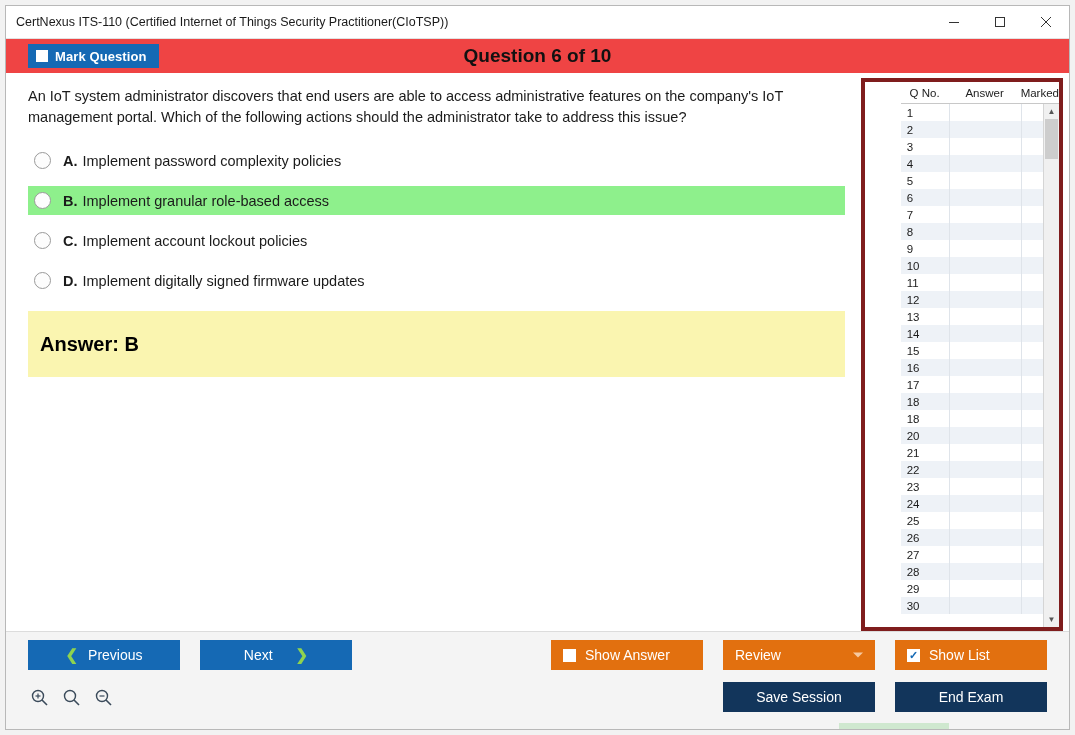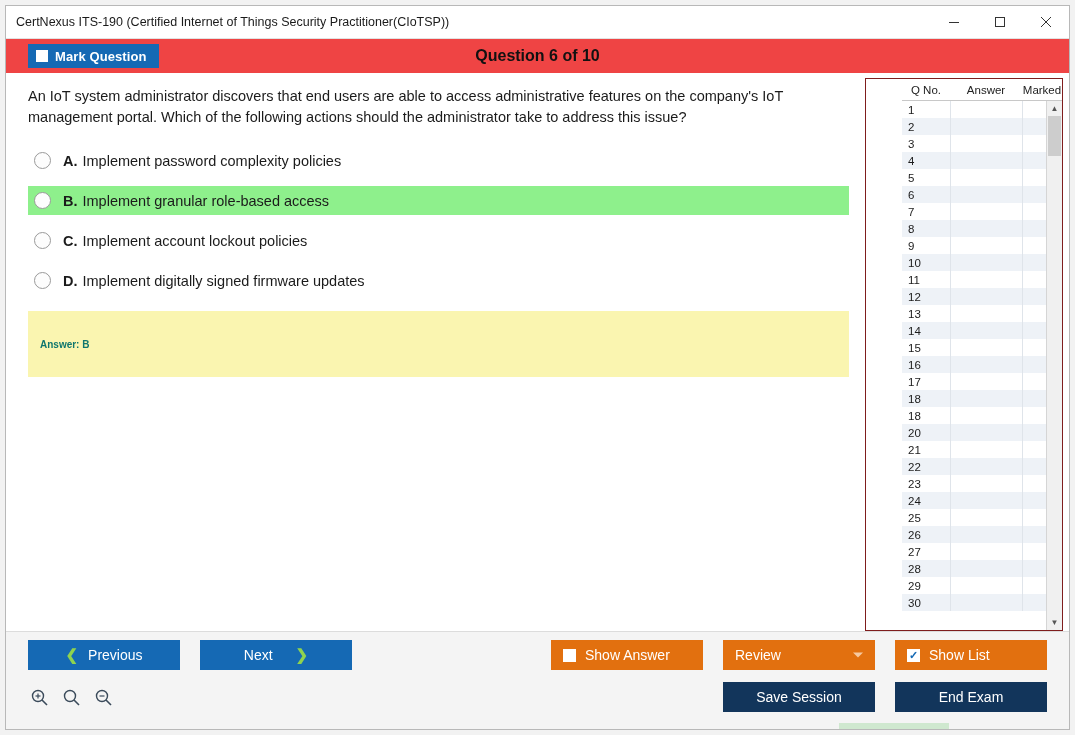--- a/index.html
+++ b/index.html
@@ -75,21 +75,21 @@
     width: 12px; height: 12px;
     background: #ffffff;
     border: 1px solid #ffffff;
     margin-right: 7px;
     display: inline-block;
   }
   .qtitle {
     position: absolute;
     left: 0; right: 0;
     text-align: center;
-    font-size: 16px;
+    font-size: 19px;
     font-weight: bold;
     color: #111111;
     pointer-events: none;
   }
   
   .body {
     flex: 1 1 auto;
     display: flex;
     min-height: 0;
   }
@@ -128,33 +128,33 @@
     flex: 0 0 17px;
   }
   .opt .letter { font-weight: bold; margin-right: 5px; }
   .answer-box {
     margin-top: 16px;
     background: #faf5b0;
     height: 66px;
     display: flex;
     align-items: center;
     padding-left: 12px;
-    font-size: 10px;
+    font-size: 20px;
     font-weight: bold;
-    color: #0f766e;
+    color: #000000;
   }
   
   .qlist {
     flex: 0 0 198px;
     border-left: 1px solid #cfcfcf;
     display: flex;
     flex-direction: column;
     background: #ffffff;
     margin: 4px 6px 0 0;
-    border: 1px solid #7f1d1d;
+    border: 4px solid #7f1d1d;
     padding-left: 36px;
   }
   .qlist-head {
     display: flex;
     height: 22px;
     align-items: center;
     font-size: 11.5px;
     color: #222;
     border-bottom: 1px solid #c8c8c8;
     background: #ffffff;
@@ -293,21 +293,21 @@
     background: #cfe8cf;
   }
 </style>
 </head>
 <body>
 
 <div id="app">
   <div class="window">
 
     <div class="titlebar">
-      <div class="title">CertNexus ITS-190 (Certified Internet of Things Security Practitioner(CIoTSP))</div>
+      <div class="title">CertNexus ITS-110 (Certified Internet of Things Security Practitioner(CIoTSP))</div>
       <div class="spacer"></div>
       <div class="winbtn">
         <svg width="12" height="12" viewBox="0 0 12 12">
             <line x1="1" y1="6.5" x2="11" y2="6.5" stroke="#333" stroke-width="1"></line>
           </svg>
       </div>
       <div class="winbtn">
         <svg width="12" height="12" viewBox="0 0 12 12">
             <rect x="1.5" y="1.5" width="9" height="9" fill="none" stroke="#333" stroke-width="1"></rect>
           </svg>

